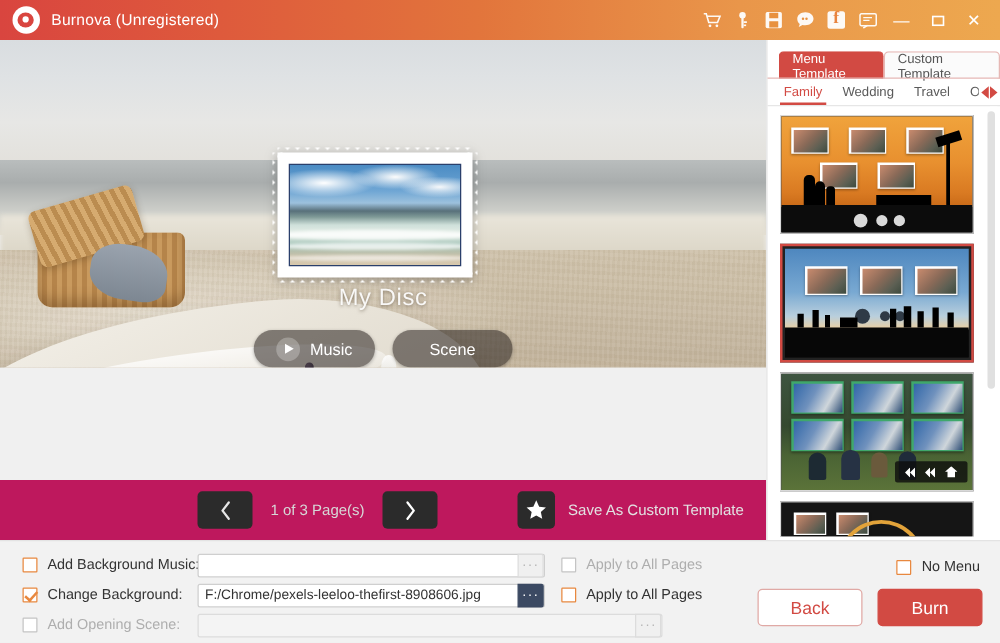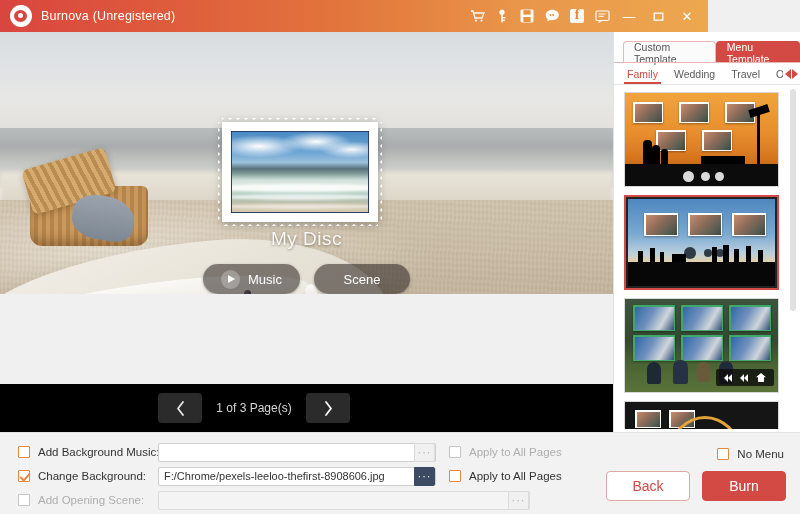--- a/index.html
+++ b/index.html
@@ -12,21 +12,21 @@
   #app {
     position: relative;
     width: 800px; height: 514px;
     background: #f0f0f0;
     overflow: hidden;
   }
 
   
   #titlebar {
     position: absolute; left: 0; top: 0;
-    width: 708px; height: 32px;
+    width: 800px; height: 32px;
     background: linear-gradient(to right, #d9453f 0%, #de5a3c 22%, #e2753c 48%, #e9964a 74%, #eda84f 100%);
     display: flex; align-items: center;
   }
   #logo {
     width: 22px; height: 22px; margin-left: 10px;
     border-radius: 50%;
     background: #ffffff;
     position: relative; flex: none;
   }
   #logo::before {
@@ -247,21 +247,21 @@
     border-left: 7px solid #ffffff;
     border-top: 4.5px solid transparent;
     border-bottom: 4.5px solid transparent;
     margin-left: 2px;
   }
 
   
   #toolstrip {
     position: absolute; left: 0; top: 384px;
     width: 613px; height: 48px;
-    background: #000000;
+    background: #be185d;
     display: flex; align-items: center;
   }
   .navbtn {
     width: 44px; height: 30px;
     background: #2b2b2b; border-radius: 4px;
     display: flex; align-items: center; justify-content: center;
   }
   #nav-prev { margin-left: 158px; }
   #page-label {
     color: #d7d7d7; font-size: 12px;
@@ -572,27 +572,35 @@
           <path d="M8 2L3 8.5 8 15"></path>
         </svg>
     </div>
     <div id="page-label">1 of 3 Page(s)</div>
     <div class="navbtn">
       <svg width="11" height="17" viewBox="0 0 11 17" fill="none" stroke="#ffffff" stroke-width="1.8" stroke-linecap="round" stroke-linejoin="round">
           <path d="M3 2l5 6.5L3 15"></path>
         </svg>
     </div>
 
+    <div id="save-tpl">
+      <div id="star-box">
+        <svg width="18" height="18" viewBox="0 0 20 20" fill="#ffffff">
+          <path d="M10 1.4l2.6 5.6 6 .7-4.5 4.1 1.2 6-5.3-3-5.3 3 1.2-6L1.4 7.7l6-.7z"></path>
+        </svg>
+      </div>
+      <div id="save-tpl-label">Save As Custom Template</div>
+    </div>
   </div>
 
   <div id="rightpanel">
 
     <div id="tab-row">
+      <div class="tab active">Menu Template</div>
       <div class="tab">Custom Template</div>
-      <div class="tab active">Menu Template</div>
       <div id="tabrow-underline"></div>
     </div>
 
     <div id="subtab-row">
       <div class="subtab active">Family</div>
       <div class="subtab">Wedding</div>
       <div class="subtab">Travel</div>
       <div class="subtab clipped">Others</div>
       <div id="subtab-arrows">
         <span class="tri left"></span>

